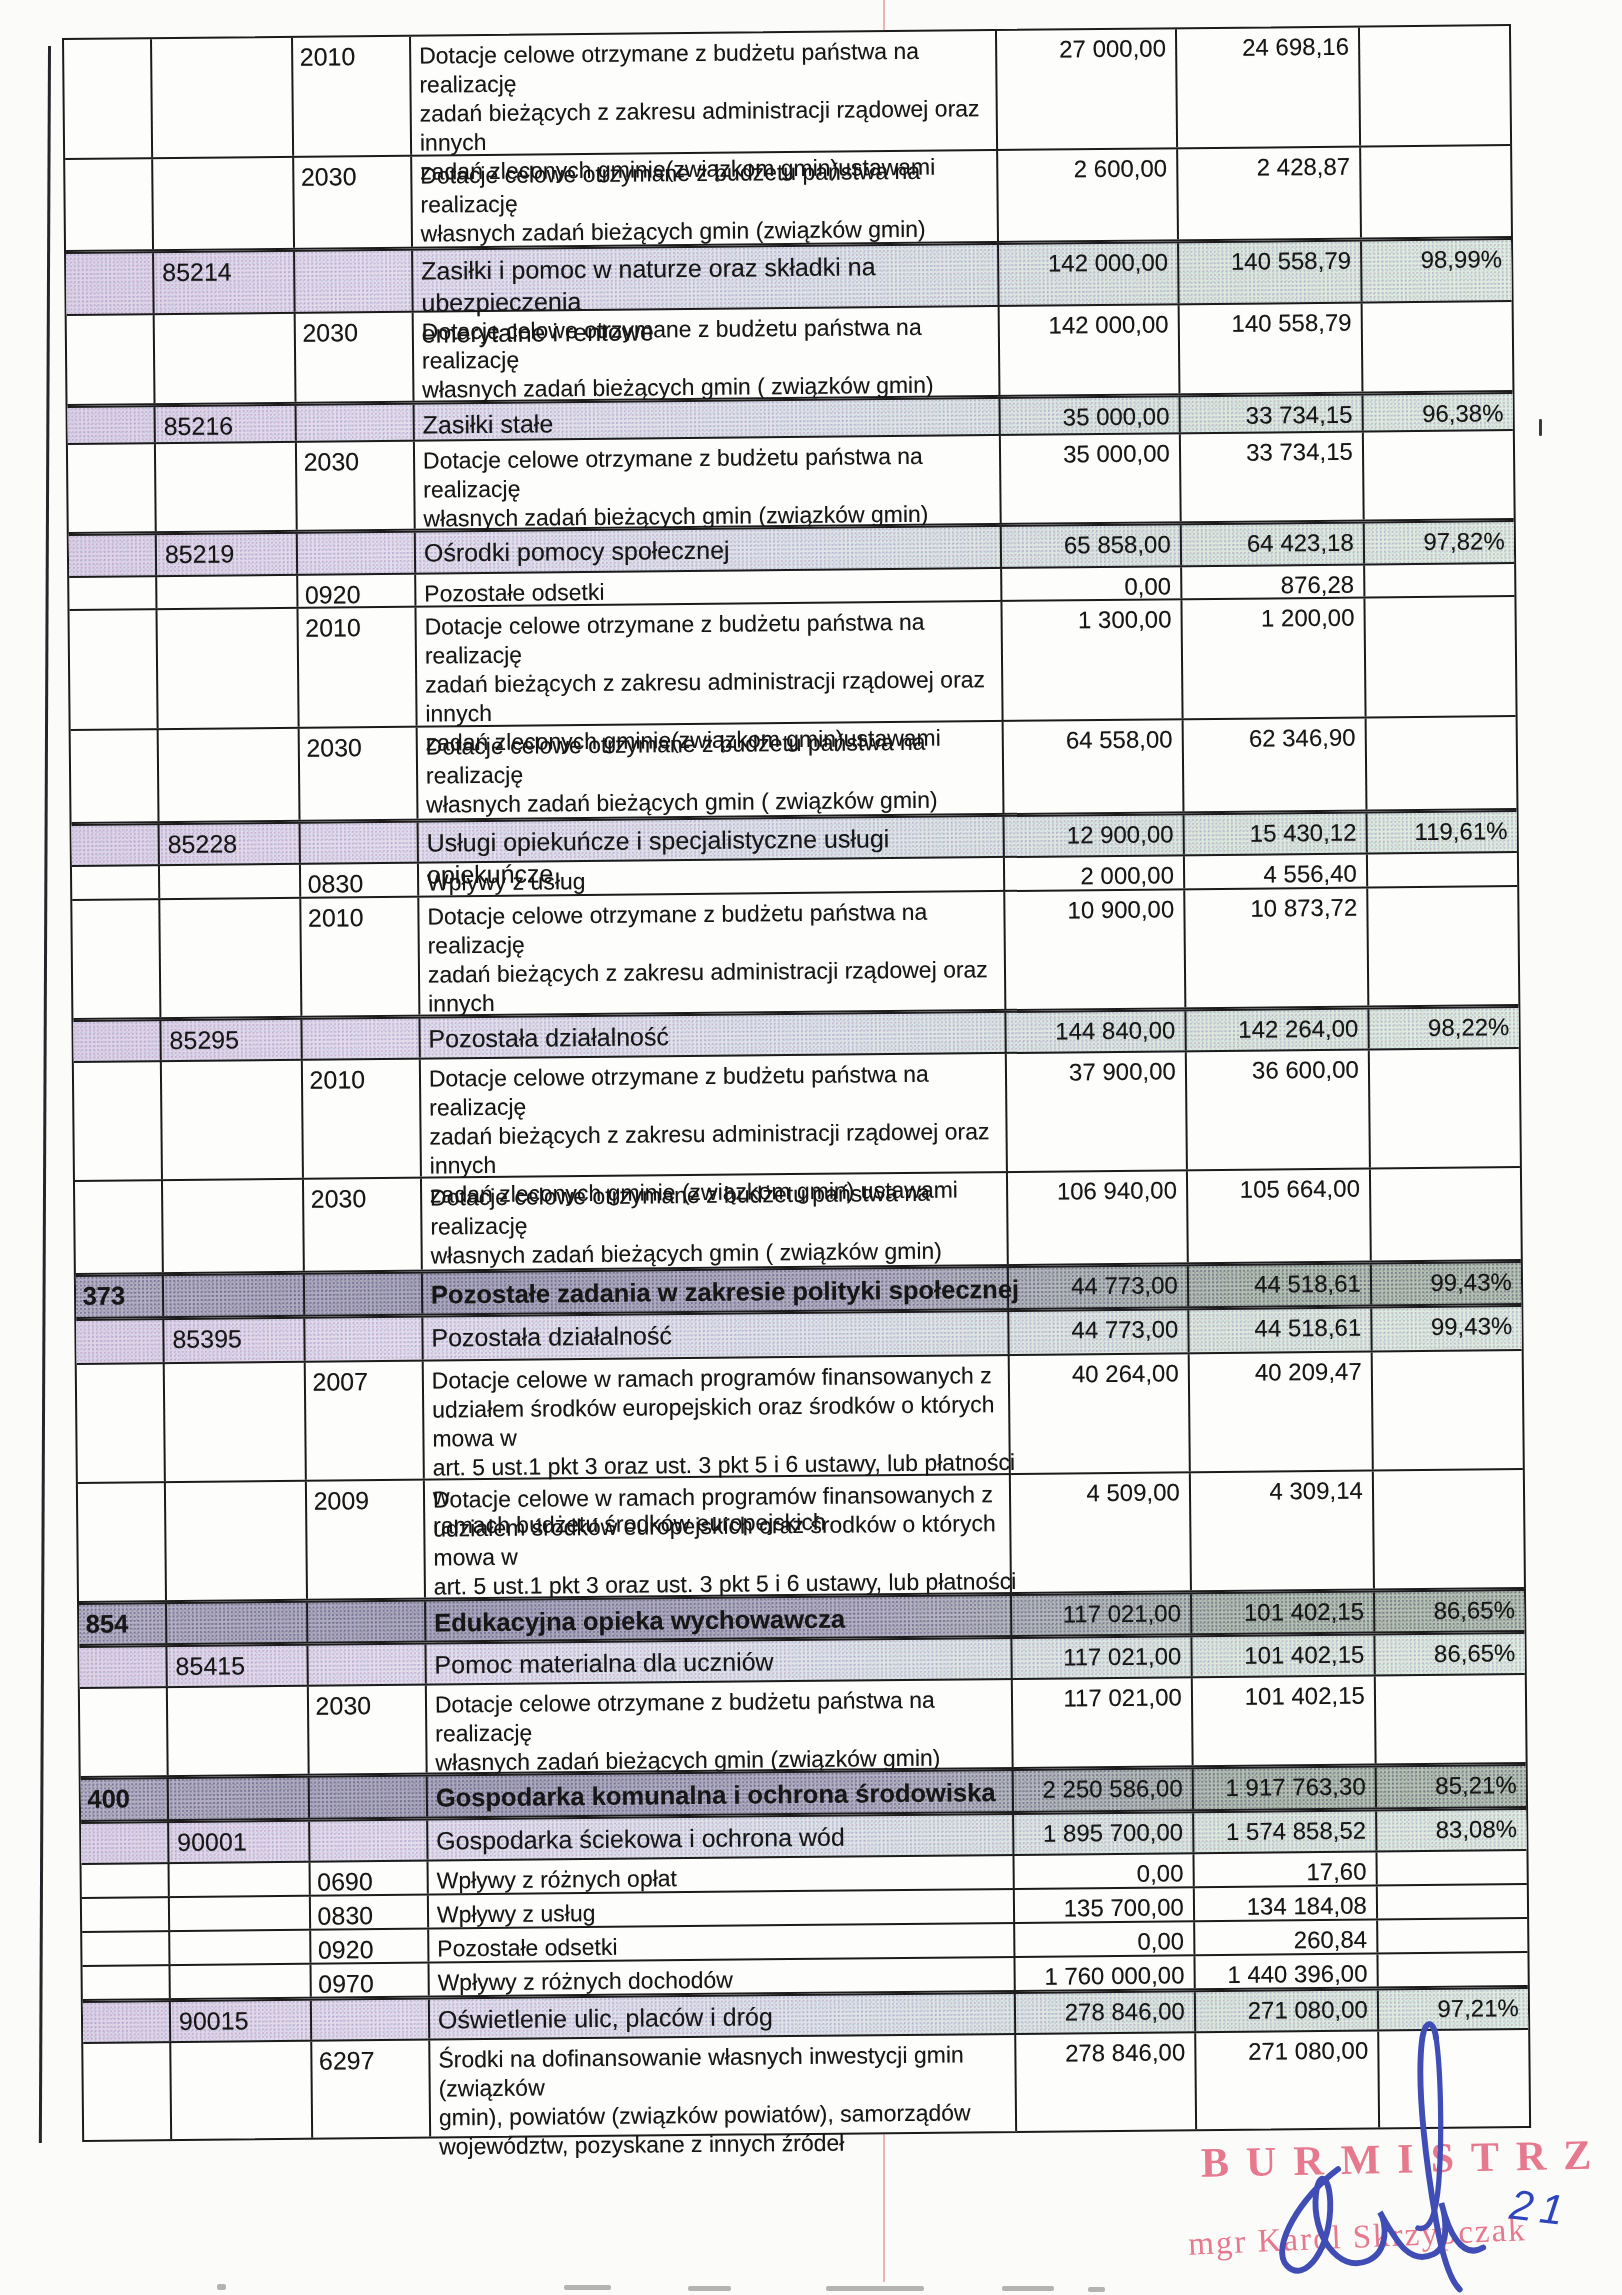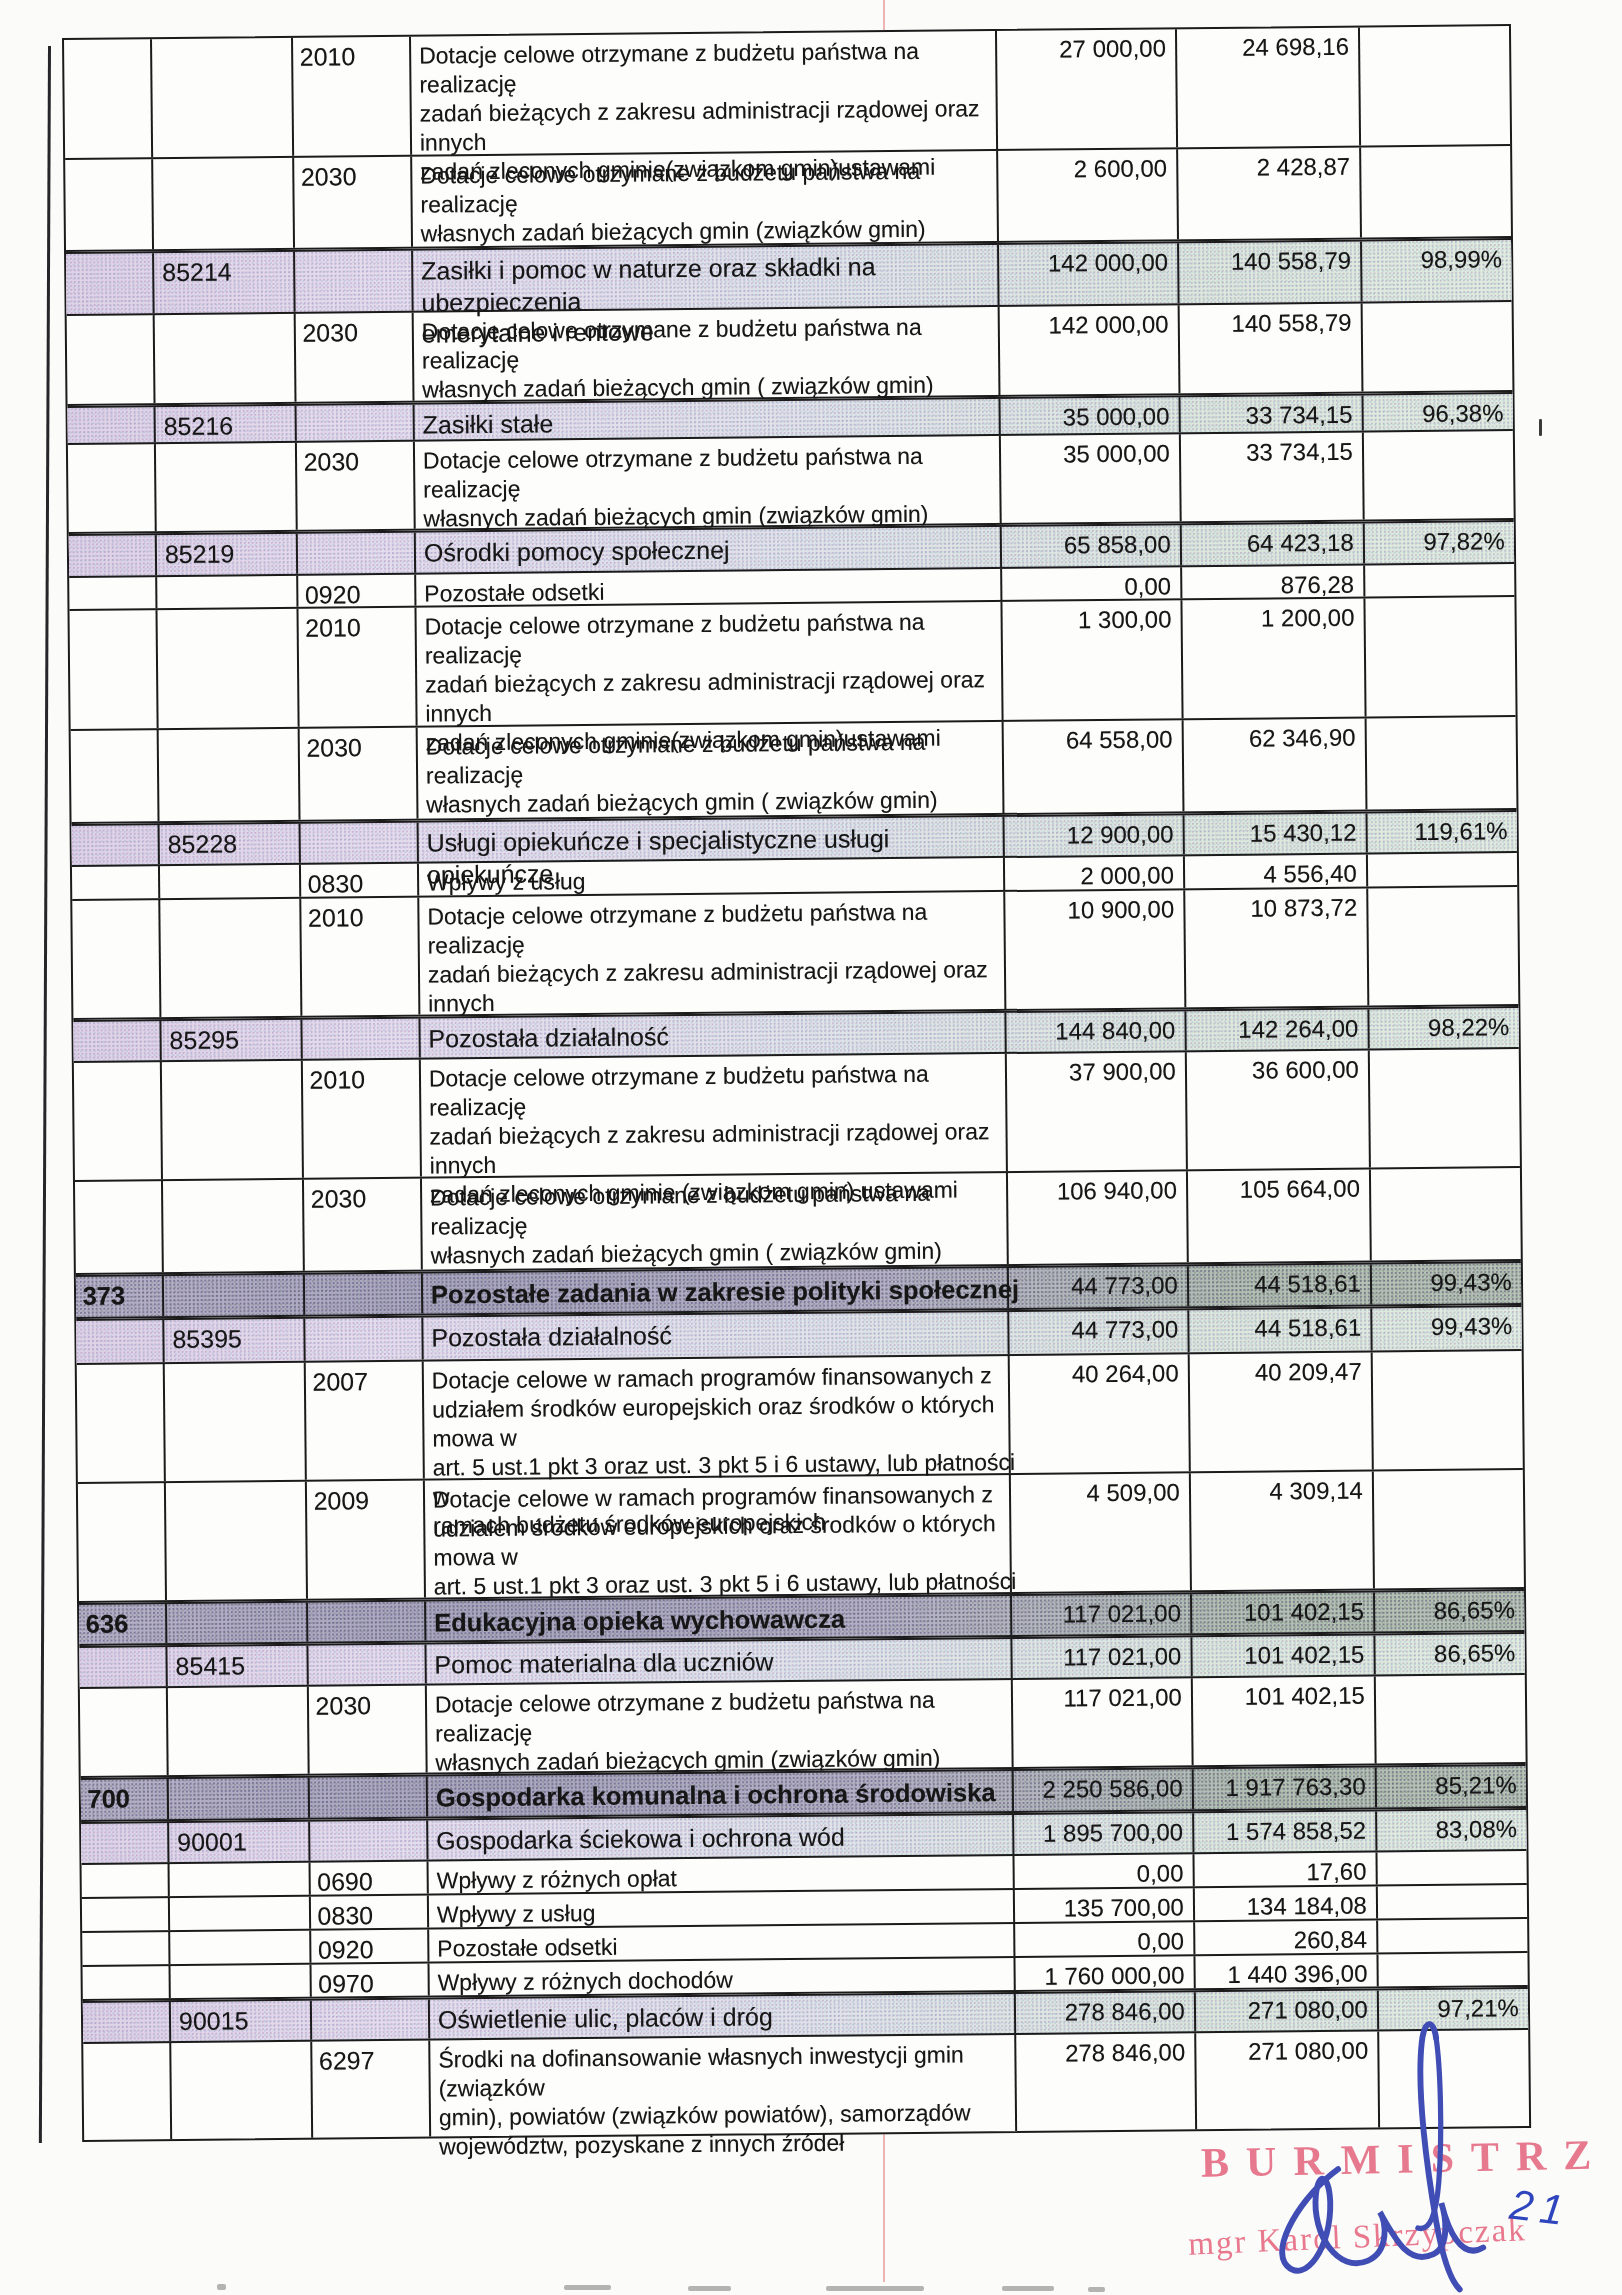--- a/index.html
+++ b/index.html
@@ -354,21 +354,21 @@
           <div class="txt">Dotacje celowe w ramach programów finansowanych z
 udziałem środków europejskich oraz środków o których mowa w
 art. 5 ust.1 pkt 3 oraz  ust. 3 pkt 5 i 6 ustawy, lub płatności  w
 ramach budżetu środków europejskich</div>
         </div>
       <div class="cell c-plan num">4 509,00</div>
       <div class="cell c-wyk num">4 309,14</div>
       <div class="cell c-pct num"></div>
     </div>
       <div class="row row-dzial" style="height: 43px;">
-      <div class="cell c-dzial code">636</div>
+      <div class="cell c-dzial code">854</div>
       <div class="cell c-rozdzial code"></div>
       <div class="cell c-par code"></div>
       <div class="cell c-desc">
           <div class="txt">Edukacyjna opieka wychowawcza</div>
         </div>
       <div class="cell c-plan num">117 021,00</div>
       <div class="cell c-wyk num">101 402,15</div>
       <div class="cell c-pct num">86,65%</div>
     </div>
       <div class="row row-rozdzial" style="height: 43px;">
@@ -388,21 +388,21 @@
       <div class="cell c-par code">2030</div>
       <div class="cell c-desc">
           <div class="txt">Dotacje celowe otrzymane z budżetu państwa na realizację
 własnych zadań bieżących gmin (związków gmin)</div>
         </div>
       <div class="cell c-plan num">117 021,00</div>
       <div class="cell c-wyk num">101 402,15</div>
       <div class="cell c-pct num"></div>
     </div>
       <div class="row row-dzial" style="height: 44px;">
-      <div class="cell c-dzial code">700</div>
+      <div class="cell c-dzial code">400</div>
       <div class="cell c-rozdzial code"></div>
       <div class="cell c-par code"></div>
       <div class="cell c-desc">
           <div class="txt">Gospodarka komunalna i ochrona środowiska</div>
         </div>
       <div class="cell c-plan num">2 250 586,00</div>
       <div class="cell c-wyk num">1 917 763,30</div>
       <div class="cell c-pct num">85,21%</div>
     </div>
       <div class="row row-rozdzial" style="height: 43px;">

